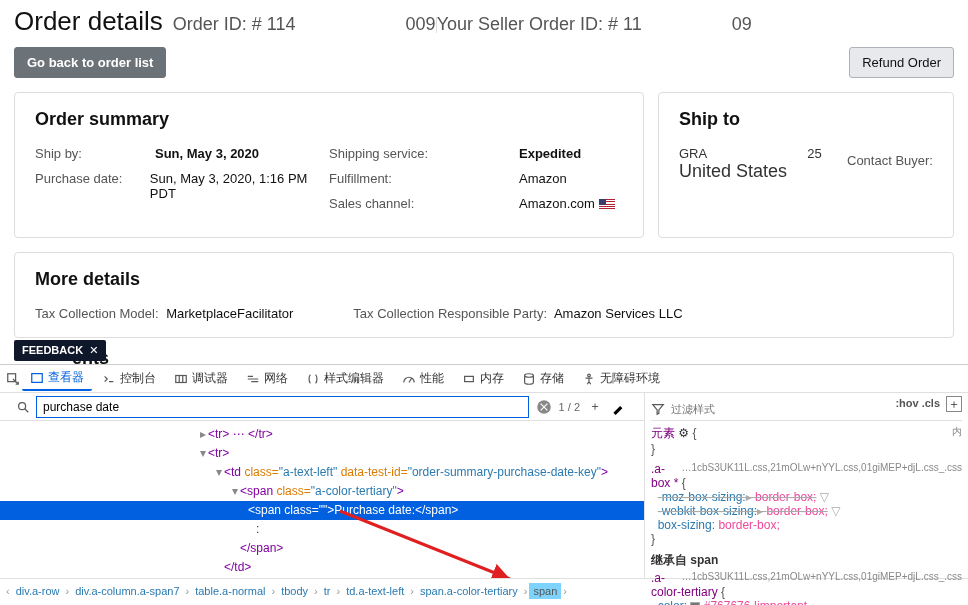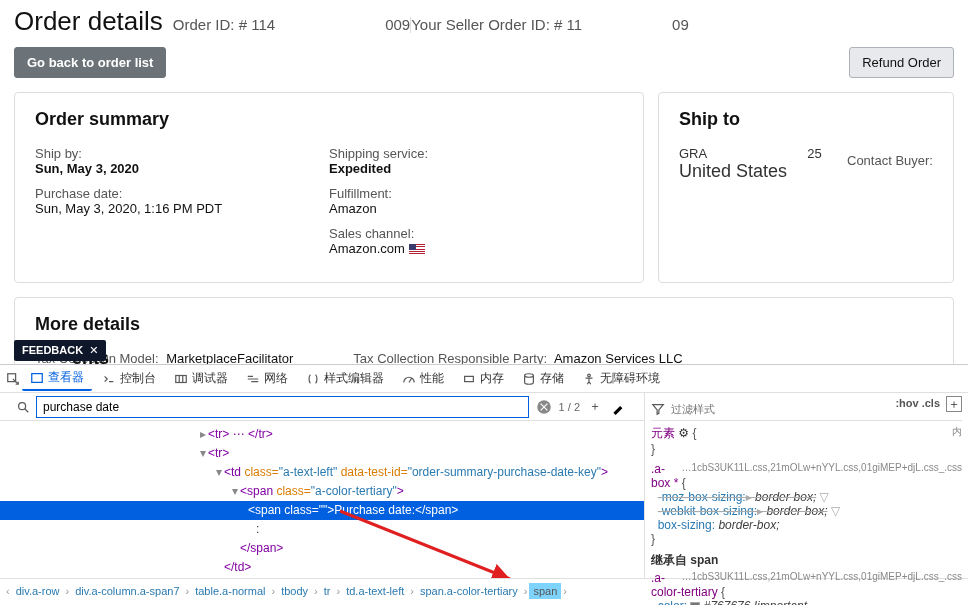--- a/index.html
+++ b/index.html
@@ -1,33 +1,33 @@
 <!DOCTYPE html>
 <html><head>
 <meta charset="utf-8">
 <style>
   * { box-sizing: border-box; margin: 0; padding: 0; font-family: "Amazon Ember", Arial, sans-serif; }
   body { background: #fff; color: #111; width: 968px; height: 605px; overflow: hidden; position: relative; }
 
   .page { padding: 0 14px 0 14px; }
   .title-row { display: flex; align-items: baseline; gap: 10px; padding: 6px 0 10px 0; }
   .title { font-size: 26px; font-weight: 400; }
-  .subline { font-size: 15px; color: #555; display: flex; align-items: center; gap: 0; }
+  .subline { font-size: 18px; color: #555; display: flex; align-items: center; gap: 0; }
   .vsep { width:1px; height:16px; background:#ddd; display:inline-block; }
   .btnbar { display:flex; justify-content: space-between; margin-bottom: 14px; }
   .btn { background: #e7e9ec; border:1px solid #adb1b8; border-radius:3px; padding:7px 12px; font-size:13px; color:#111; cursor:pointer; }
   .btn.dark { background:#6c7378; color:#fff; border-color:#6c7378; font-weight:700; }
   .cards { display:flex; gap:14px; }
   .card { border:1px solid #ddd; border-radius:4px; padding:16px 20px; }
   .card.summary { flex:0 0 630px; }
   .card.shipto { flex:1; display:flex;padding-left:20px; }
   .card h2 { font-size:18px; font-weight:700; margin-bottom:16px; }
   .sumgrid { display:flex; }
   .col { flex:1; }
-  .kv { display:flex; margin-bottom:10px; font-size:13px;flex-direction:column; }
+  .kv { display:flex; margin-bottom:10px; font-size:13px; }
   .kv .k { width:120px; color:#555; }
   .kv.wide .k { width:190px; }
   .kv .v { color:#111; }
   .bold { font-weight:700; }
   .orange { color:#c45500; }
   .flag { display:inline-block; width:16px; height:11px; background:linear-gradient(180deg,#b22234 0 8%,#fff 8% 16%,#b22234 16% 24%,#fff 24% 32%,#b22234 32% 40%,#fff 40% 48%,#b22234 48% 56%,#fff 56% 64%,#b22234 64% 72%,#fff 72% 80%,#b22234 80% 88%,#fff 88% 100%); position:relative; vertical-align:middle; margin-left:4px;}
   .flag::before{content:"";position:absolute;left:0;top:0;width:7px;height:6px;background:#3c3b6e;}
   .more { border:1px solid #ddd; border-radius:4px; padding:16px 20px; margin-top:14px; }
   .moregrid { display:flex; gap:60px; font-size:13px; }
   .moregrid .k { color:#555; margin-right:4px;margin-top:27px; }
@@ -61,21 +61,21 @@
   .tw { color:#888; margin-right:2px; }
   .arrow { position:absolute; pointer-events:none; }
   .dt-crumbs { height:24px; border-top:1px solid #e0e0e0; display:flex; align-items:center; padding:0 4px; gap:0; font-size:11px; overflow:hidden; }
   .crumb { color:#2a7ab0; padding:2px 4px; cursor:pointer; }
   .crumb.sel2 { background:#7dd3fc; color:#555; }
   .car { color:#999; padding:0 2px; }
   .rules .ruleblock { margin-bottom:6px; }
   .selname { color:#800080; }
   .brace { color:#555; }
   .prop { color:#2a7ab0; }
-  .pval { color:#404040;font-style:italic; }
+  .pval { color:#ec4899; }
   .strike { text-decoration:line-through; color:#aaa; }
   .funnel { width:14px;height:14px; }
   .filterbar { display:flex; align-items:center; gap:6px; border-bottom:1px solid #e0e0e0; height:24px; }
   .filterbar input { border:none; outline:none; flex:1; font-family:inherit; font-size:11px; color:#888; }
   .hovcls { position:absolute; right:28px; top:4px; font-size:11px; font-weight:700; color:#555; }
   .plusbox { position:absolute; right:6px; top:3px; width:16px; height:16px; border:1px solid #888; display:flex;align-items:center;justify-content:center; font-size:12px; cursor:pointer;}
   .inh { font-weight:700; margin:6px 0 2px; }
   .srcfile { color:#888; float:right; font-size:10px; max-width:300px; overflow:hidden; text-overflow:ellipsis; white-space:nowrap; }
   .neijian { float:right; font-size:10px; color:#888; }
   .shipto-inner { flex:1; }

